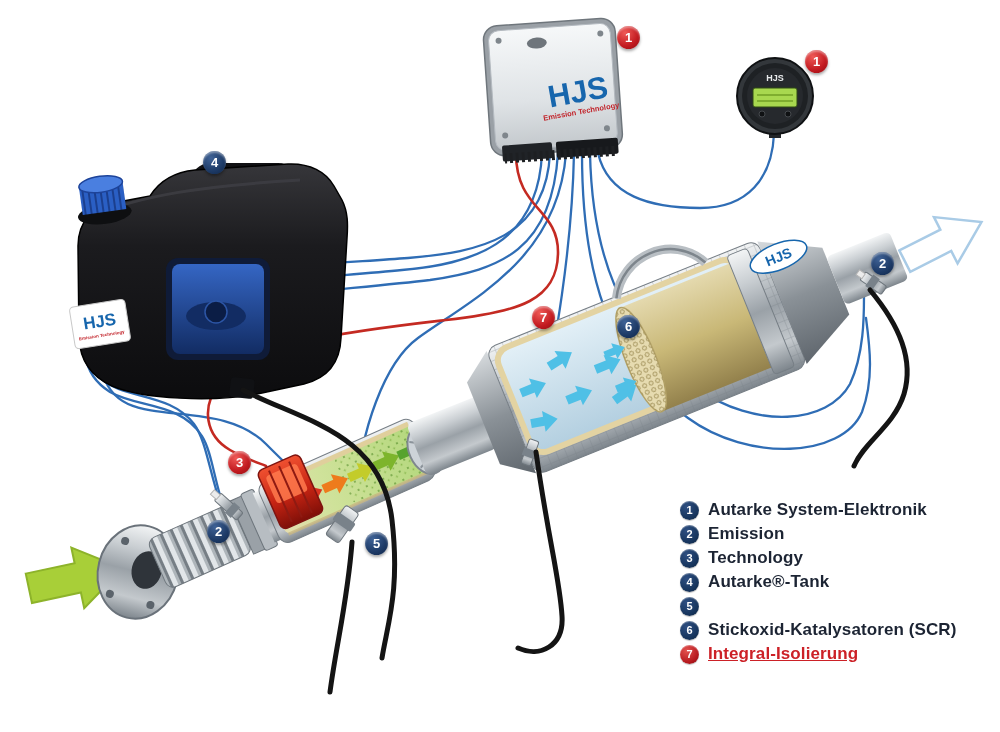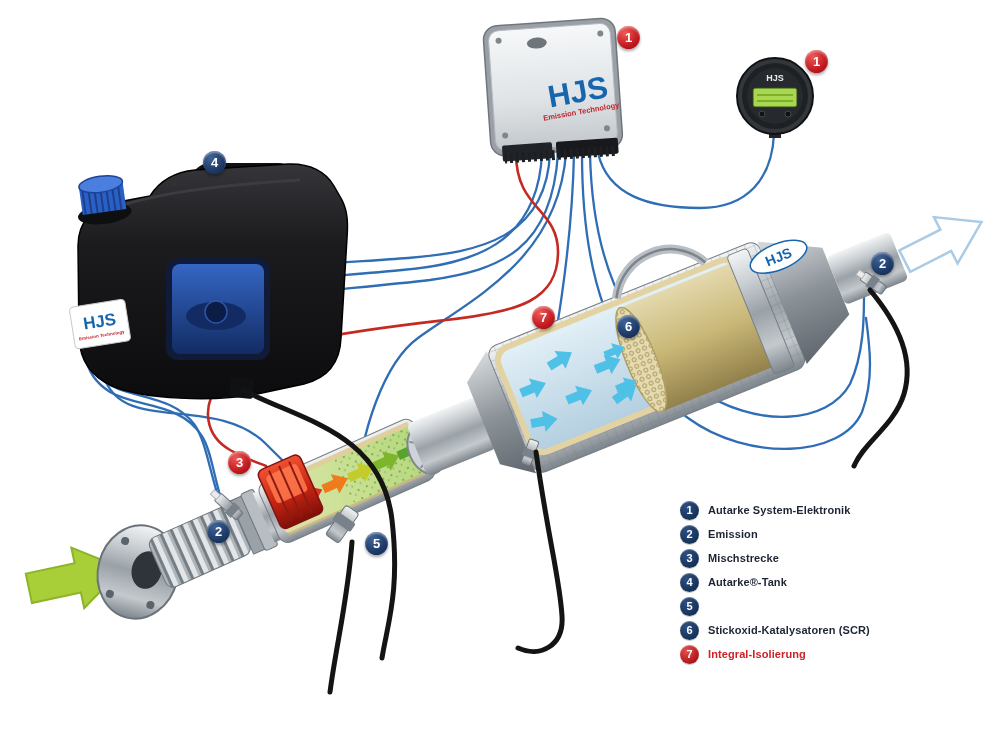--- a/index.html
+++ b/index.html
@@ -17,22 +17,22 @@
   .dbadge.red{background:radial-gradient(circle at 35% 30%, #ef5a57, #c21a20 60%, #8e0d12);}
   .dbadge.navy{background:radial-gradient(circle at 35% 30%, #3f6296, #1d3a66 60%, #0f2547);}
 
   .legend{position:absolute;left:680px;top:498px;}
   .legend-row{display:flex;align-items:center;gap:9px;height:24px;}
   .lbadge{width:19px;height:19px;border-radius:50%;color:#fff;font-size:11px;font-weight:bold;
           display:flex;align-items:center;justify-content:center;flex:0 0 19px;
           box-shadow:inset 0 1px 1px rgba(255,255,255,.35), 0 1px 1px rgba(0,0,0,.25);}
   .lbadge.navy{background:radial-gradient(circle at 35% 30%, #2e4f82, #16345c 65%, #0c2038);}
   .lbadge.red{background:radial-gradient(circle at 35% 30%, #e4524f, #b5181d 65%, #7e0b10);}
-  .llabel{font-size:11px;color:#1c2433;font-weight:600;letter-spacing:.1px;white-space:nowrap;}
-  .llabel.red{color:#cc2127;}
+  .llabel{font-size:17px;color:#1c2433;font-weight:600;letter-spacing:.1px;white-space:nowrap;}
+  .llabel.red{color:#cc2127;text-decoration:underline;}
 </style>
 </head>
 <body>
 
 <div class="stage">
 
 <svg class="art" width="1000" height="732" viewBox="0 0 1000 732">
   <defs>
     <linearGradient id="metal" x1="0" y1="0" x2="0" y2="1">
       <stop offset="0" stop-color="#f2f4f5"></stop>
@@ -312,21 +312,21 @@
   <div class="legend-row">
     <span class="lbadge navy">1</span>
     <span class="llabel">Autarke System-Elektronik</span>
   </div>
   <div class="legend-row">
     <span class="lbadge navy">2</span>
     <span class="llabel">Emission</span>
   </div>
   <div class="legend-row">
     <span class="lbadge navy">3</span>
-    <span class="llabel">Mischstrecke</span>
+    <span class="llabel">Technology</span>
   </div>
   <div class="legend-row">
     <span class="lbadge navy">4</span>
     <span class="llabel">Autarke®-Tank</span>
   </div>
   <div class="legend-row">
     <span class="lbadge navy">5</span>
   </div>
   <div class="legend-row">
     <span class="lbadge navy">6</span>

